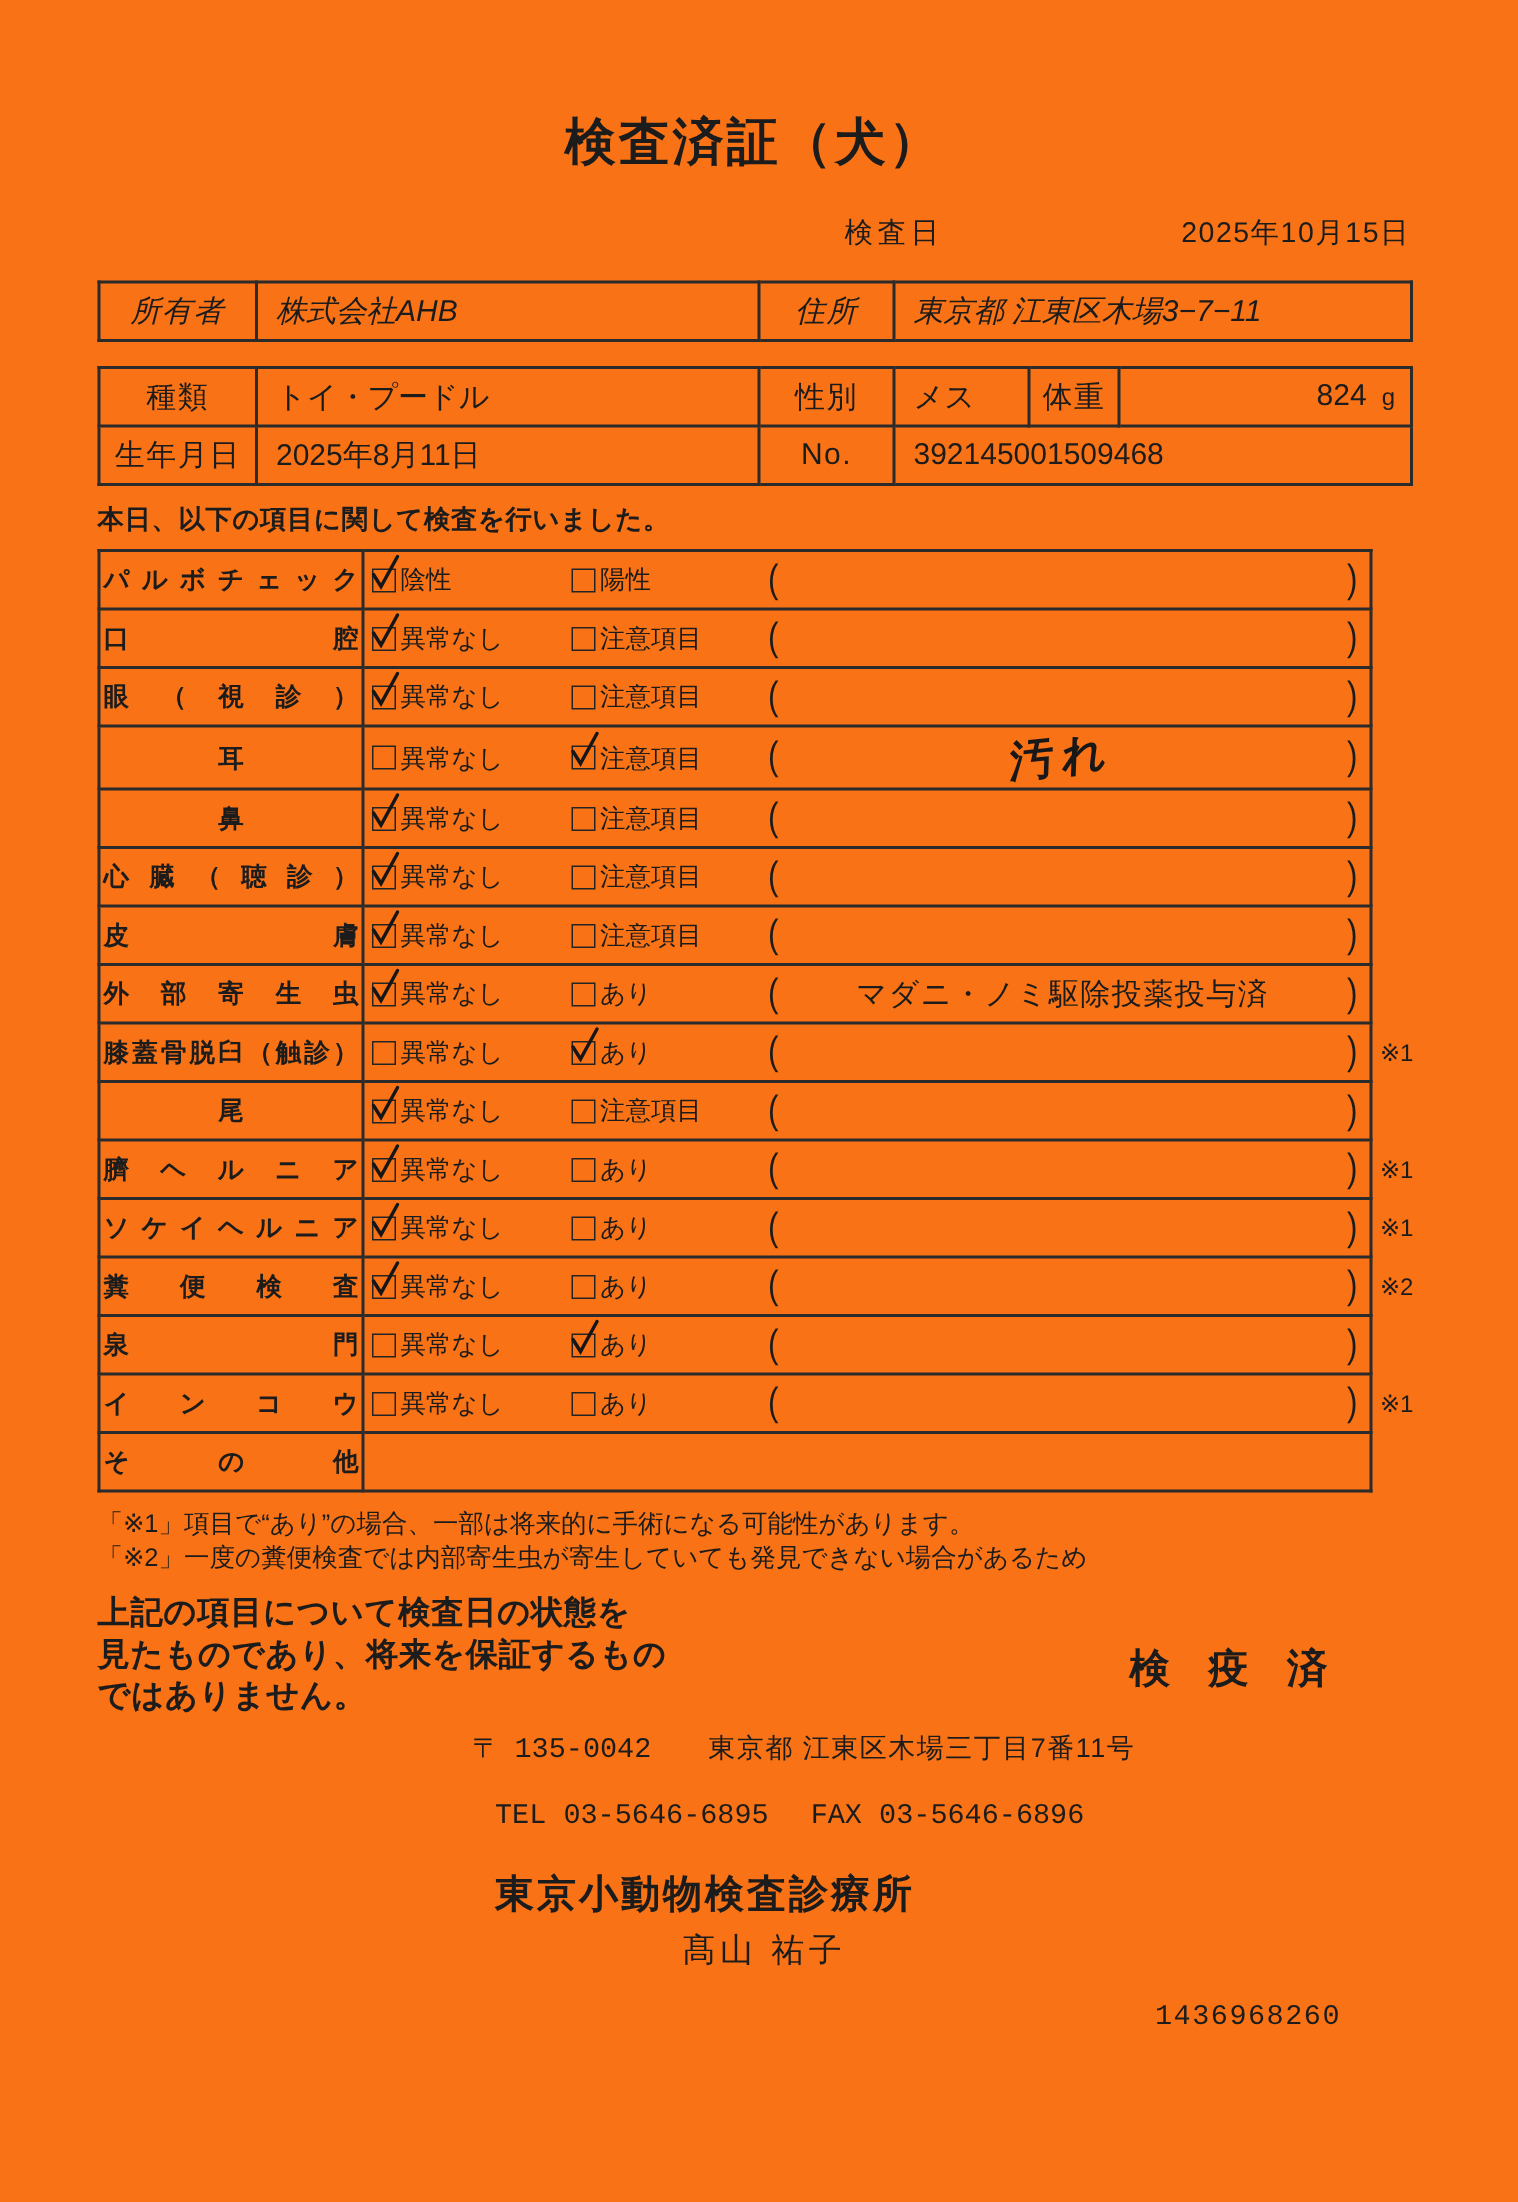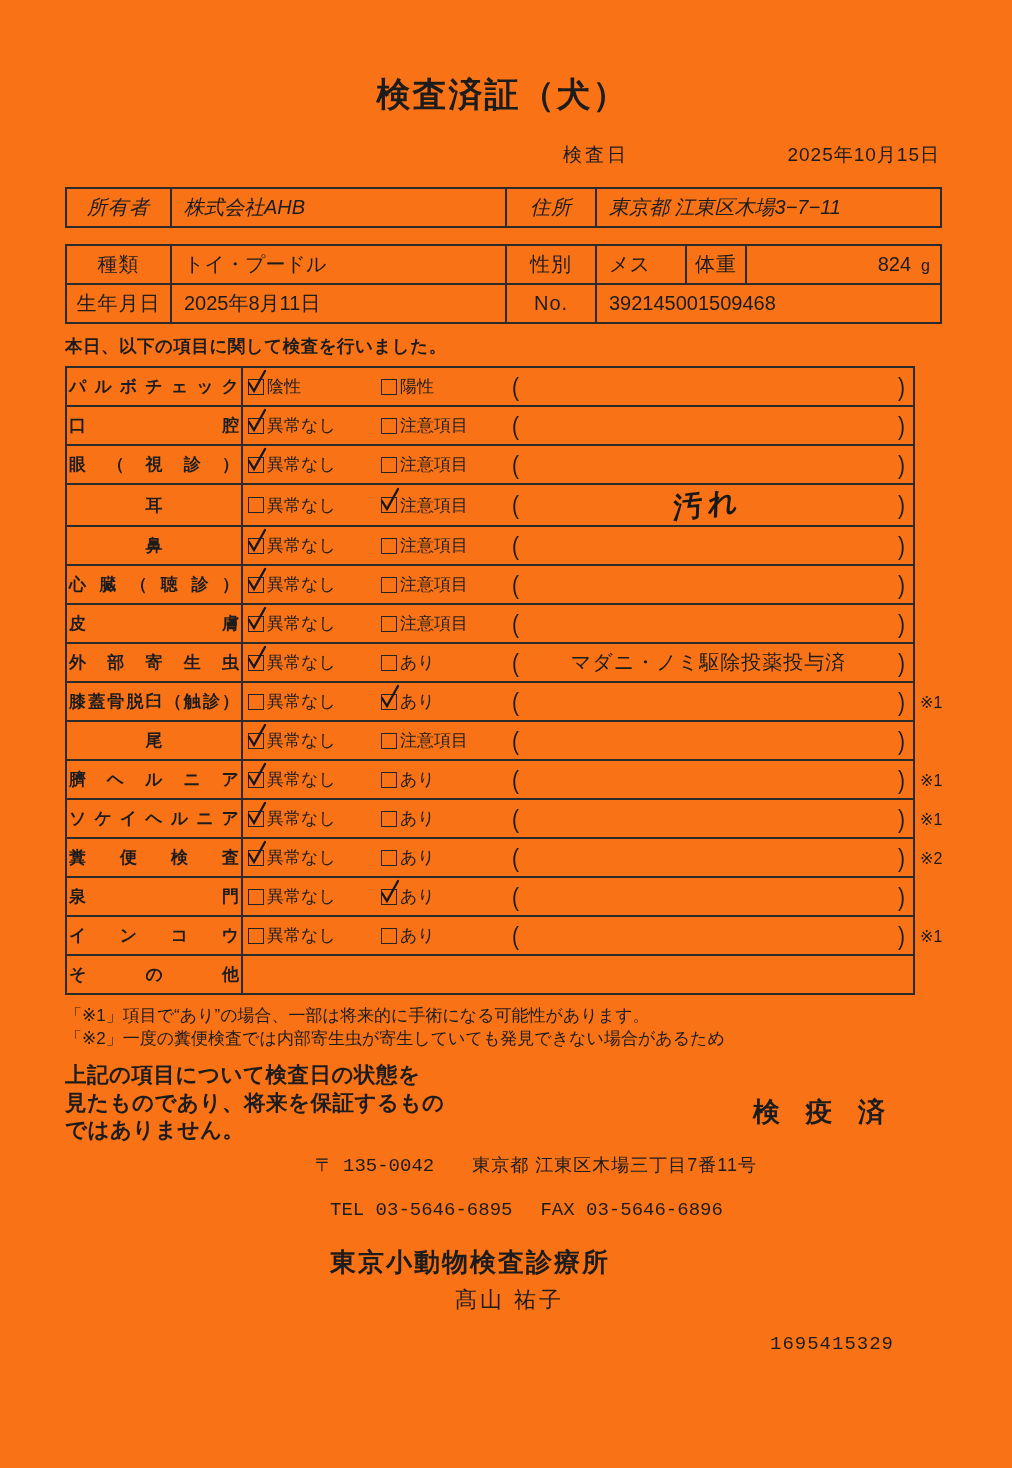--- a/index.html
+++ b/index.html
@@ -558,15 +558,15 @@
     <span class="addr-text">東京都 江東区木場三丁目7番11号</span>
   </div>
 
   <div class="tel-line mono">
     <span>TEL 03-5646-6895</span>
     <span class="fax">FAX 03-5646-6896</span>
   </div>
 
   <div class="clinic-name">東京小動物検査診療所</div>
   <div class="vet-name">髙山 祐子</div>
-  <div class="serial mono">1695415329</div>
+  <div class="serial mono">1436968260</div>
 
 </div>
 
 </body></html>

